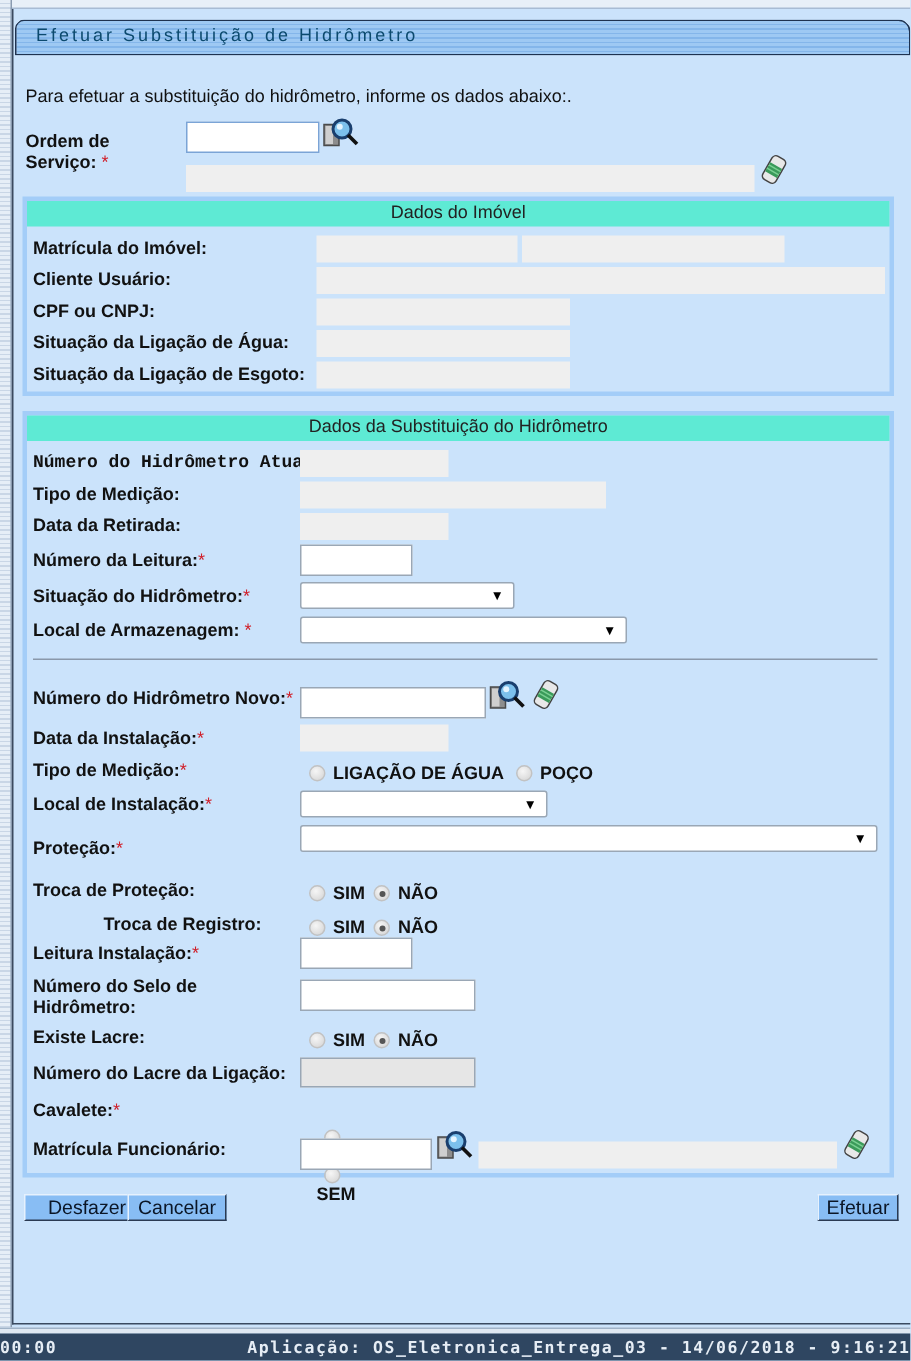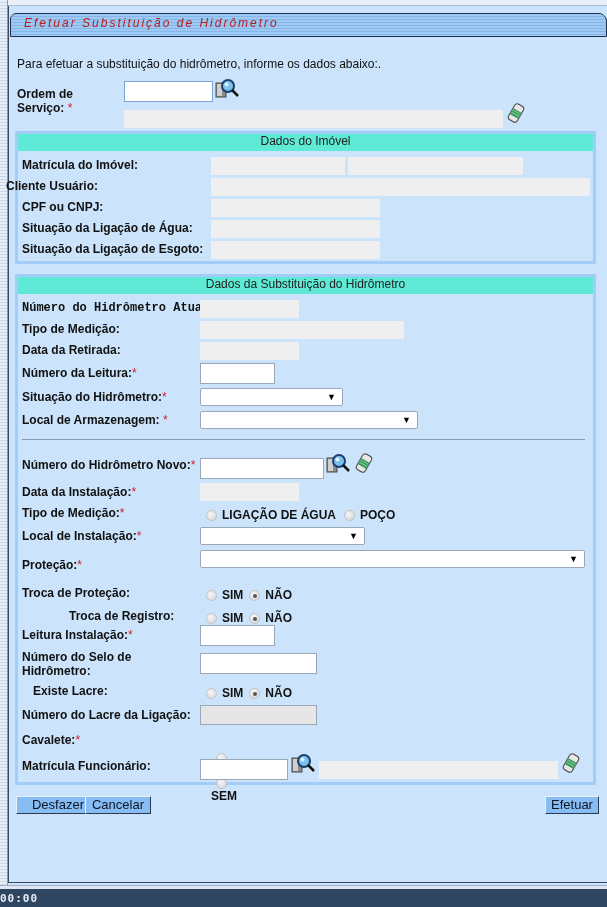--- a/index.html
+++ b/index.html
@@ -30,21 +30,21 @@
   }
   .title-tab {
     position: absolute; left: 10px; top: 13px; width: 597px; height: 24px;
     background: repeating-linear-gradient(to bottom, #9ec9f3 0px, #9ec9f3 2px, #84b6ea 2px, #84b6ea 3px);
     border: 1px solid #1e3250;
     border-radius: 6px 8px 0 0;
     clip-path: polygon(0 4px, 4px 0, calc(100% - 5px) 0, 100% 5px, 100% 100%, 0 100%);
   }
   .title-text {
     position: absolute; left: 24px; top: 16px;
-    font-size: 12px; letter-spacing: 2px; color: #b91c1c; font-style: italic;
+    font-size: 12px; letter-spacing: 2px; color: #0c4a6e;
   }
   .intro {
     position: absolute; left: 17px; top: 57px; font-size: 12px; color: #111;
   }
   .lbl { position: absolute; font-weight: bold; font-size: 12px; color: #111; line-height: 14px; }
   .req { color: #d0202a; font-weight: normal; }
   .inp {
     position: absolute; background: #fff; border: 1px solid #9aa7b5; height: 21px;
   }
   .ro {
@@ -125,21 +125,21 @@
     <line x1="6.5" y1="12.5" x2="15.5" y2="12.5" stroke="#7ad092" stroke-width="1"></line>
   </g>
 </svg>
 
 <div class="panel" style="left:15px; top:131px; width:581px; height:133px;">
   <div class="panel-header">Dados do Imóvel</div>
 </div>
 <div class="lbl" style="left:22px; top:158px;">Matrícula do Imóvel:</div>
 <div class="ro" style="left:211px; top:157px; width:134px;"></div>
 <div class="ro" style="left:348px; top:157px; width:175px;"></div>
-<div class="lbl" style="left:6px; top:179px;">Cliente Usuário:</div>
+<div class="lbl" style="left:22px; top:179px;">Cliente Usuário:</div>
 <div class="ro" style="left:211px; top:178px; width:379px;"></div>
 <div class="lbl" style="left:22px; top:200px;">CPF ou CNPJ:</div>
 <div class="ro" style="left:211px; top:199px; width:169px;"></div>
 <div class="lbl" style="left:22px; top:221px;">Situação da Ligação de Água:</div>
 <div class="ro" style="left:211px; top:220px; width:169px;"></div>
 <div class="lbl" style="left:22px; top:242px;">Situação da Ligação de Esgoto:</div>
 <div class="ro" style="left:211px; top:241px; width:169px;"></div>
 
 <div class="panel" style="left:15px; top:274px; width:581px; height:511px;">
   <div class="panel-header">Dados da Substituição do Hidrômetro</div>
@@ -248,21 +248,21 @@
   <span>Leitura Instalação:</span><span class="req">*</span>
 </div>
 <div class="inp" style="left:200px; top:625px; width:75px;"></div>
 
 <div class="lbl" style="left:22px; top:650px;">
   <span>Número do Selo de</span><br>
   <span>Hidrômetro:</span>
 </div>
 <div class="inp" style="left:200px; top:653px; width:117px;"></div>
 
-<div class="lbl" style="left:22px; top:684px;margin-left:11px;">Existe Lacre:</div>
+<div class="lbl" style="left:22px; top:684px;">Existe Lacre:</div>
 <div class="radio-grp" style="left:206px; top:686px;">
   <span class="radio"></span>
   <span style="margin-right:6px;">SIM</span>
   <span class="radio checked"></span>
   <span>NÃO</span>
 </div>
 
 <div class="lbl" style="left:22px; top:708px;">Número do Lacre da Ligação:</div>
 <div class="ro-bordered" style="left:200px; top:705px; width:117px; background:#e6e6e6;"></div>
 
@@ -295,13 +295,14 @@
   </g>
 </svg>
 
 <button class="btn" style="left:16px; top:796px; width:84px;">Desfazer</button>
 <button class="btn" style="left:85px; top:796px; width:66px;">Cancelar</button>
 <button class="btn" style="left:545px; top:796px; width:54px;">Efetuar</button>
 
 <div class="status-sep"></div>
 <div class="status-bar">
   <span class="status-left">00:00</span>
+  <span class="status-right">Aplicação: OS_Eletronica_Entrega_03 - 14/06/2018 - 9:16:21</span>
 </div>
 
 </body></html>

